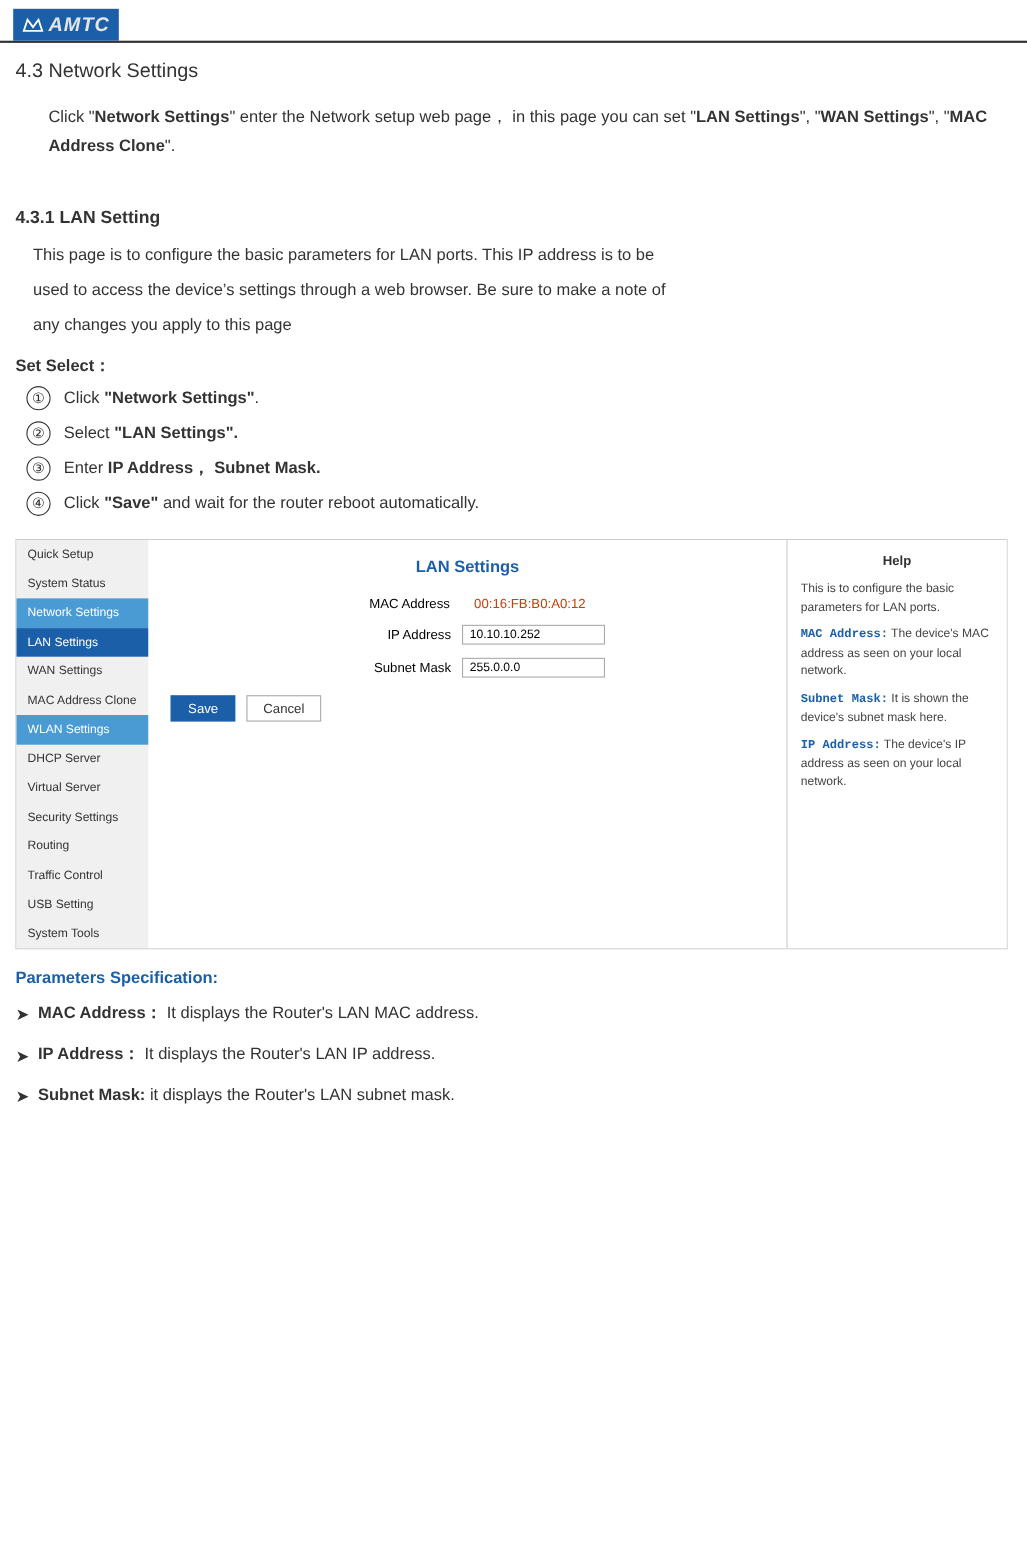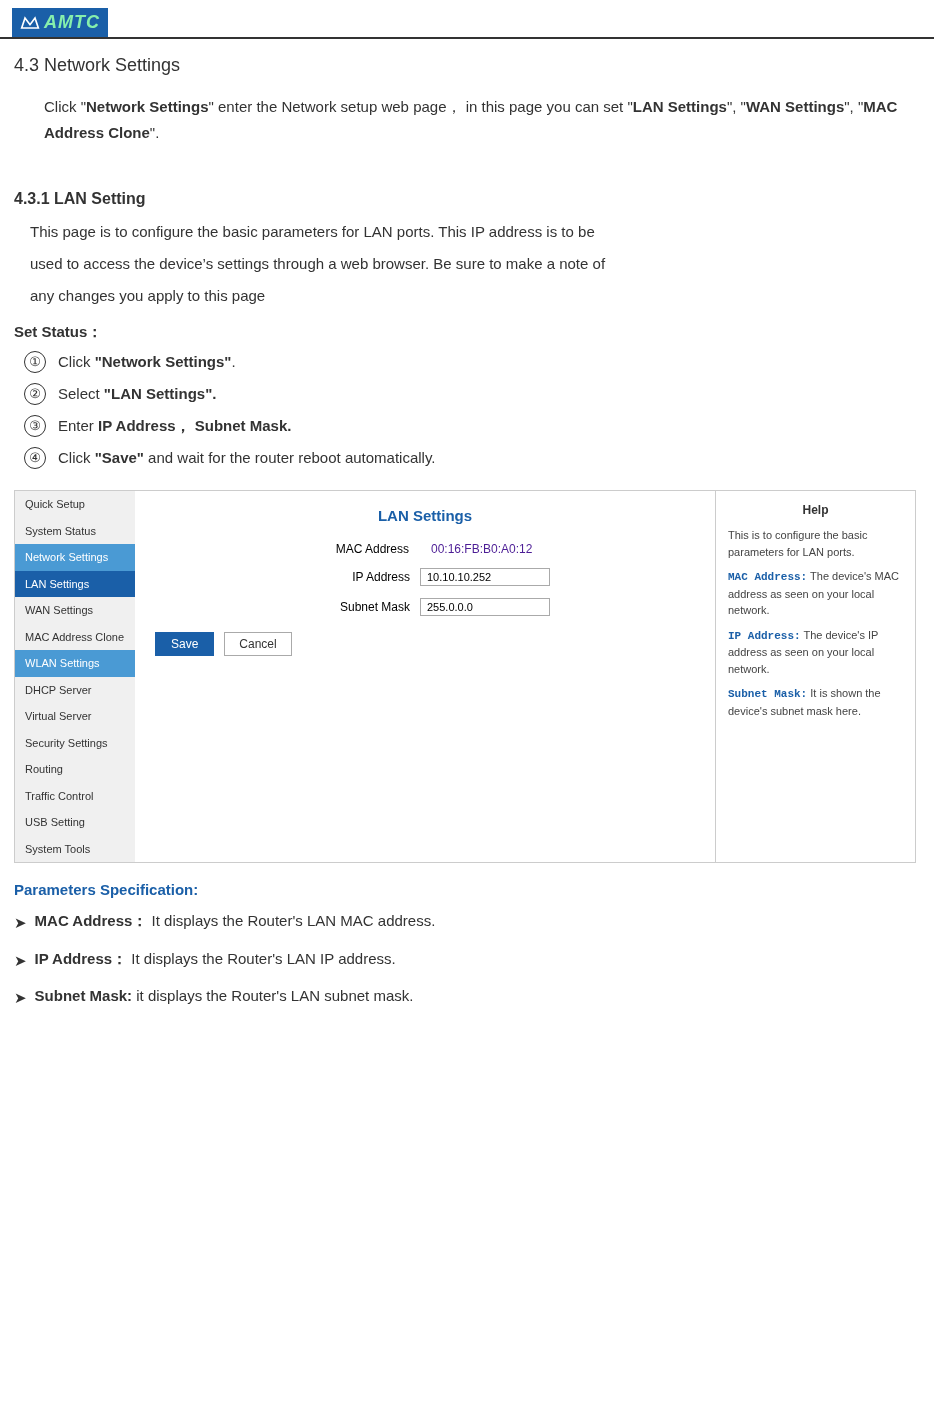--- a/index.html
+++ b/index.html
@@ -21,21 +21,21 @@
       margin-bottom: 14px;
     }
     .logo-box {
       background: #1a5fa8;
       padding: 4px 8px;
       display: flex;
       align-items: center;
       gap: 4px;
     }
     .logo-text {
-      color: #86efac;
+      color: #e5e5e5;
       font-weight: bold;
       font-size: 18px;
       font-style: italic;
       letter-spacing: 1px;
     }
     .logo-icon {
       width: 20px;
       height: 20px;
     }
 
@@ -157,21 +157,21 @@
     }
     .form-label {
       width: 110px;
       text-align: right;
       font-size: 12px;
       margin-right: 10px;
       color: #000000;
     }
     .form-value {
       font-size: 12px;
-      color: #4c1d95;
+      color: #c2410c;
       min-width: 120px;
       margin-left: 12px;
     }
     .form-input {
       border: 1px solid #aaa;
       padding: 2px 6px;
       font-size: 11px;
       width: 130px;
     }
     .btn-row {
@@ -279,21 +279,21 @@
     <span>4.3.1 LAN Setting</span>
   </div>
 
   
   <p class="body-para">This page is to configure the basic parameters for LAN ports. This IP address is to be</p>
   <p class="body-para">used to access the device’s settings through a web browser. Be sure to make a note of</p>
   <p class="body-para">any changes you apply to this page</p>
 
   
   <div class="set-steps">
-    <span>Set Status：</span>
+    <span>Set Select：</span>
   </div>
 
   <ul class="step-list">
     <li>
       <span class="step-num">①</span>
       <span>Click <strong>"Network Settings"</strong>.</span>
     </li>
     <li>
       <span class="step-num">②</span>
       <span>Select <strong>"LAN Settings".</strong></span>
@@ -351,26 +351,26 @@
     </div>
 
     <div class="help-panel">
       <div class="help-title">Help</div>
       <p class="help-para">This is to configure the basic parameters for LAN ports.</p>
       <p class="help-para">
         <span class="help-term">MAC Address:</span>
         <span> The device's MAC address as seen on your local network.</span>
       </p>
       <p class="help-para">
+        <span class="help-term">Subnet Mask:</span>
+        <span> It is shown the device's subnet mask here.</span>
+      </p>
+      <p class="help-para">
         <span class="help-term">IP Address:</span>
         <span> The device's IP address as seen on your local network.</span>
-      </p>
-      <p class="help-para">
-        <span class="help-term">Subnet Mask:</span>
-        <span> It is shown the device's subnet mask here.</span>
       </p>
     </div>
   </div>
 
   
   <div class="params-title">Parameters Specification:</div>
 
   <div class="param-item">
     <span class="param-arrow">➤</span>
     <span class="param-text">

